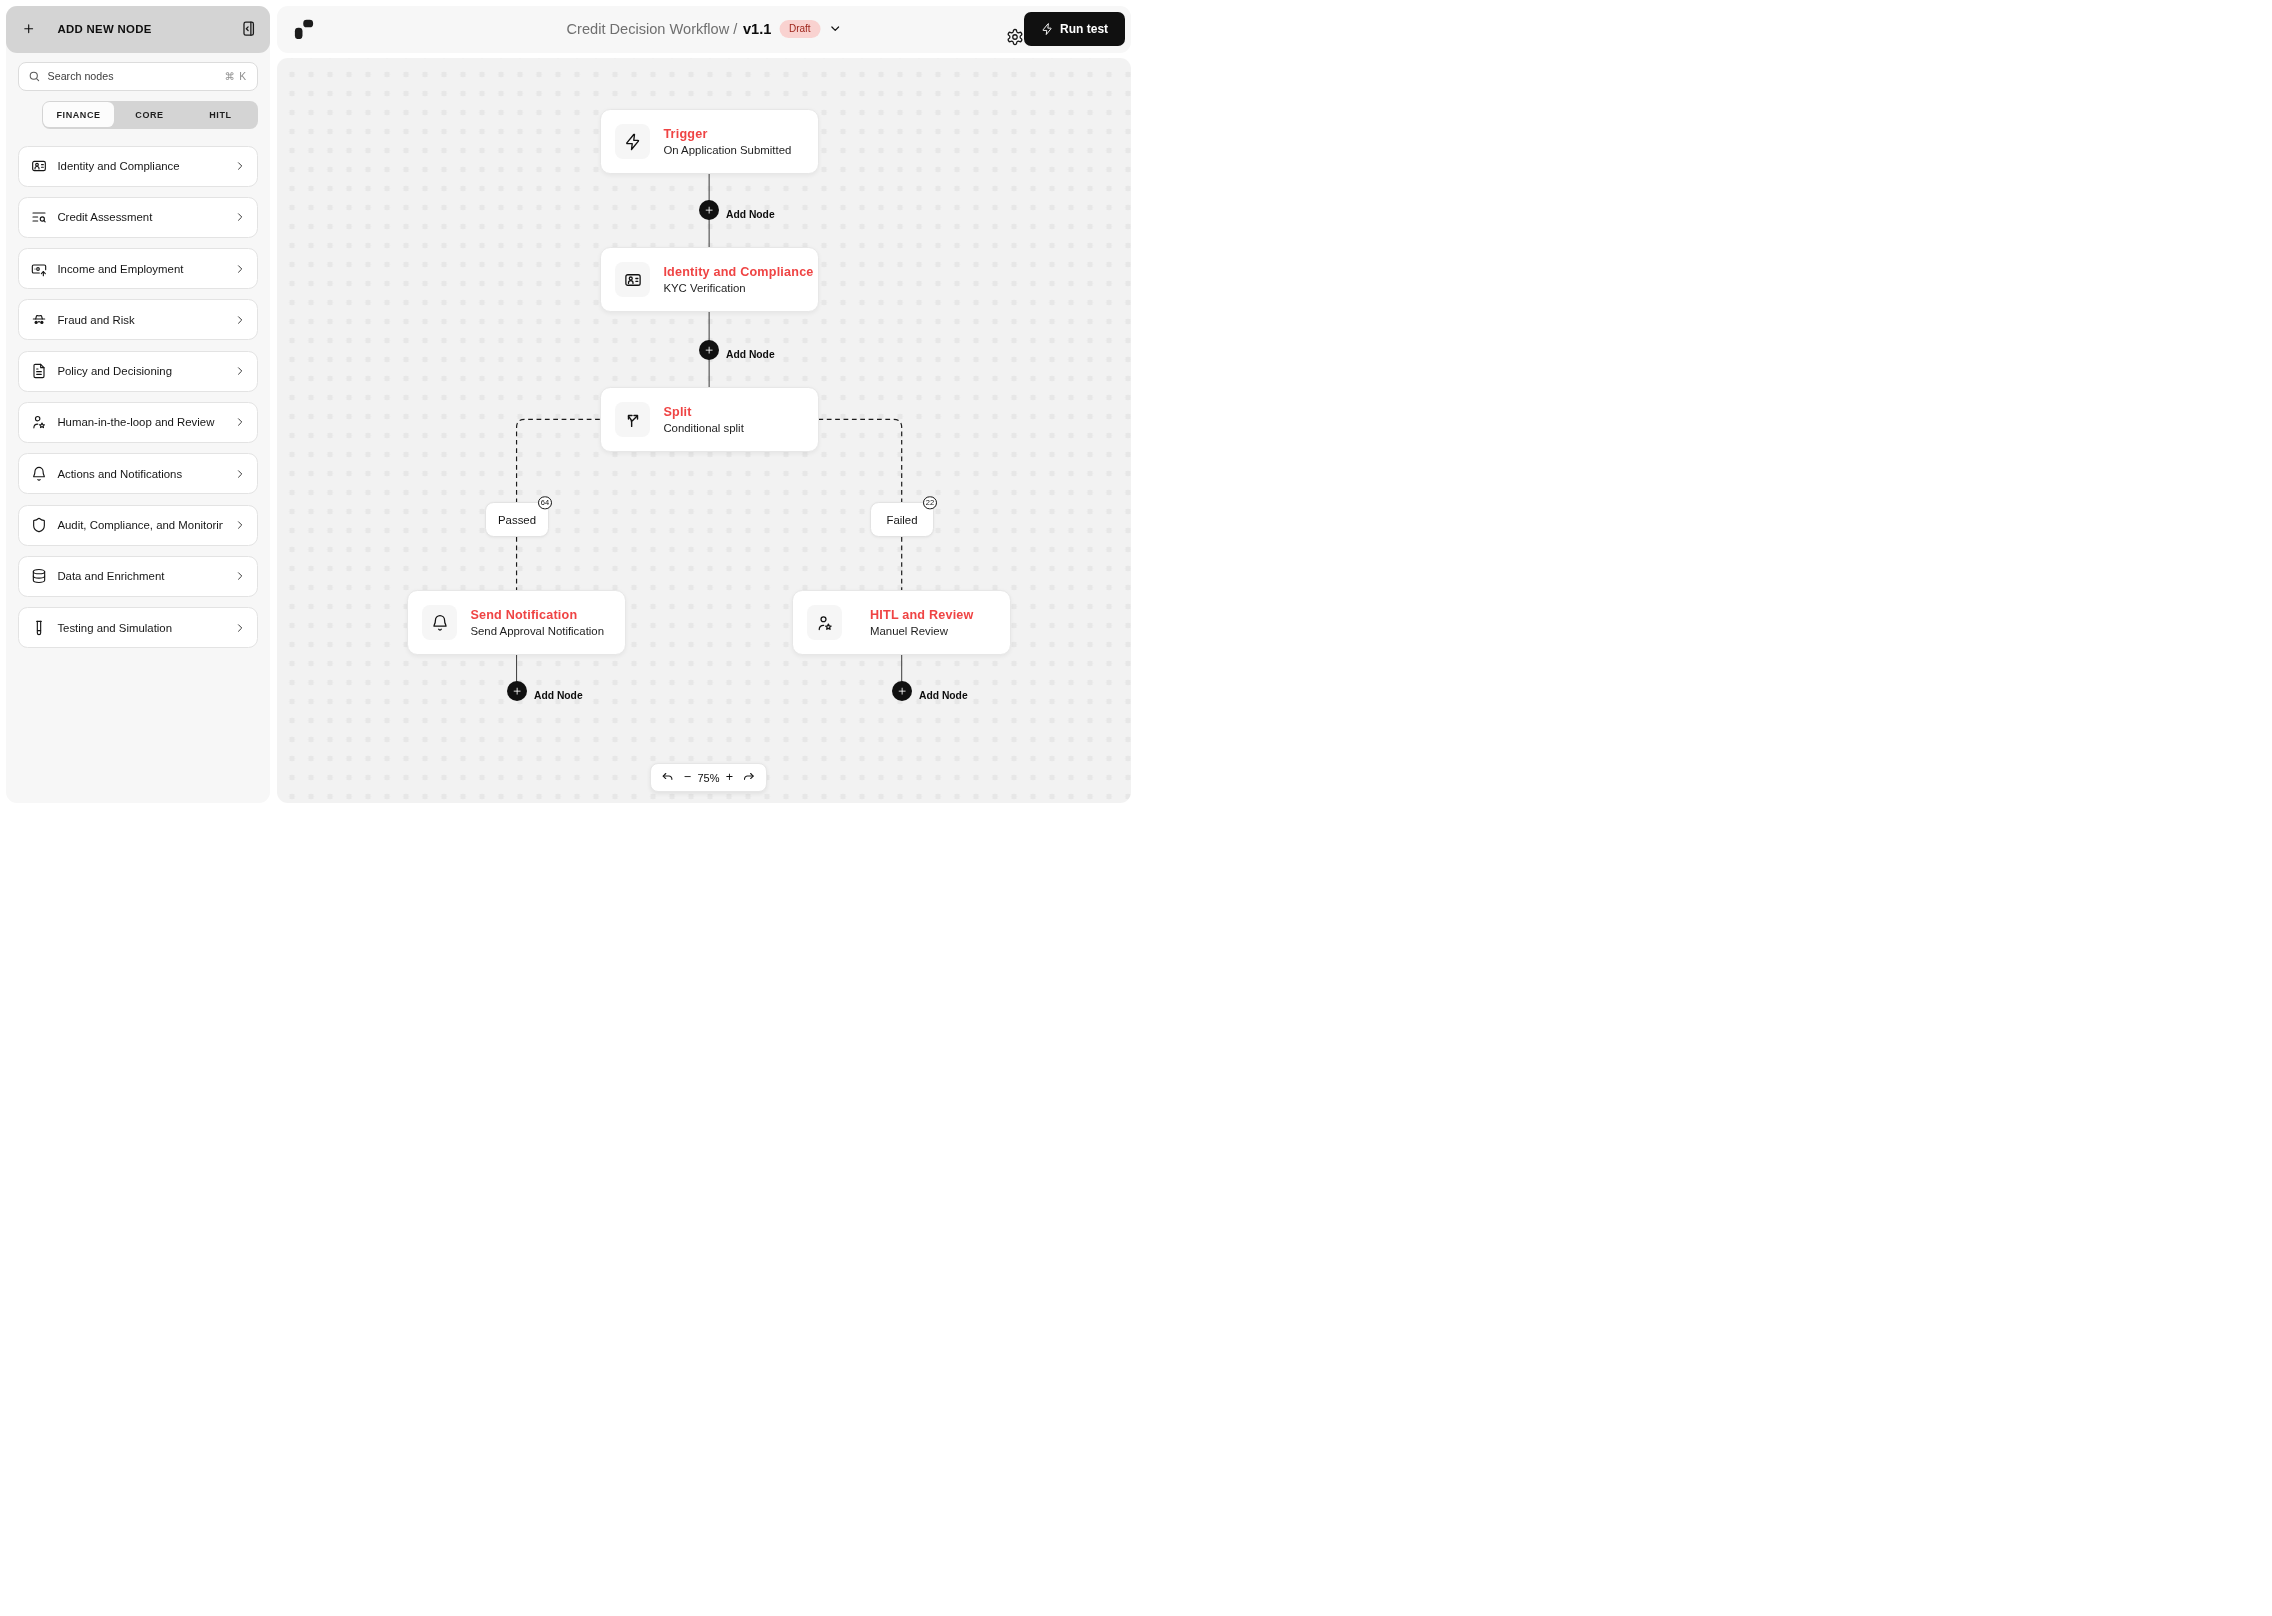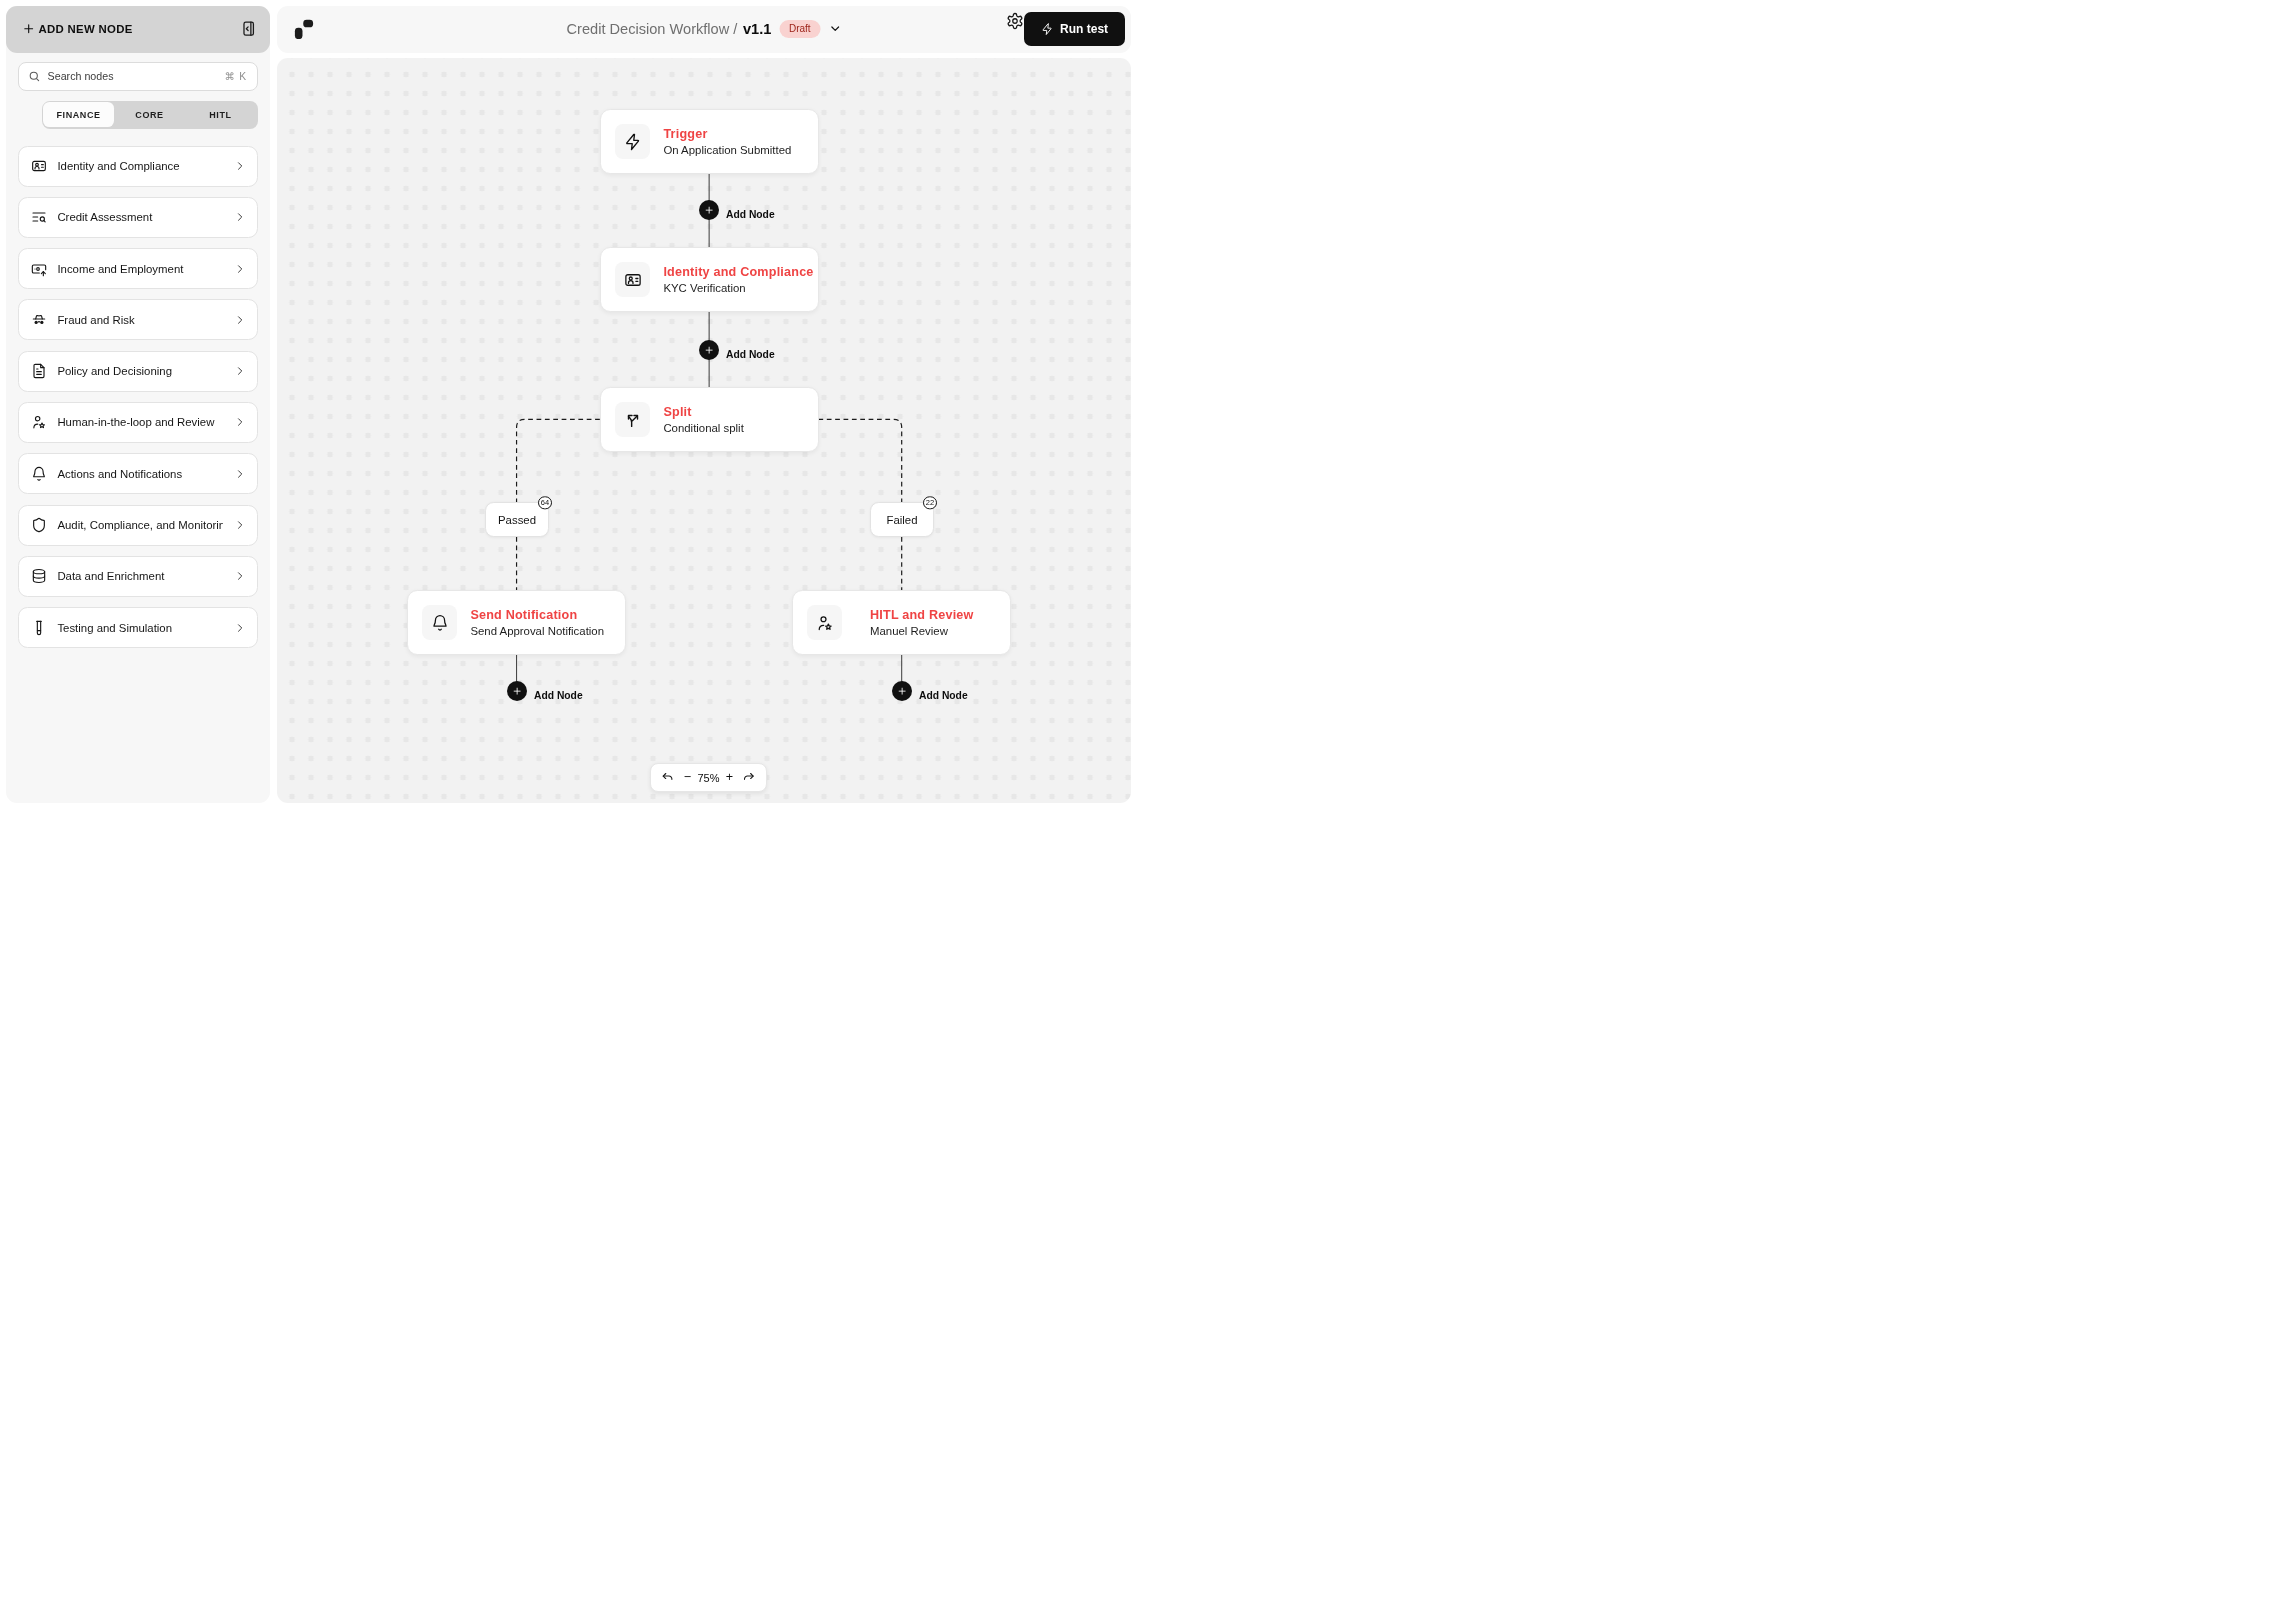--- a/index.html
+++ b/index.html
@@ -21,21 +21,21 @@
   }
   svg{display:block;}
   button{font-family:inherit;}
 
   
   .sidebar{position:absolute;left:5.5px;top:5.5px;width:264px;height:797px;
     background:var(--sidebar-bg);border-radius:11px;}
   .sidebar-header{position:absolute;left:0;right:0;top:0;height:47px;
     background:var(--panel-gray);border-radius:11px;
     display:flex;align-items:center;justify-content:space-between;padding:0 12.6px 0 16.6px;}
-  .sidebar-title{display:flex;align-items:center;gap:3px;font-weight:700;
+  .sidebar-title{display:flex;align-items:center;gap:22px;font-weight:700;
     font-size:11.4px;letter-spacing:0.3px;color:#0e0e0e;}
   .sidebar-title .plus{width:13.4px;height:13.4px;color:#0e0e0e;}
   .collapse-btn{background:none;border:none;padding:0;width:17.4px;height:17.4px;
     color:#1b1b1b;cursor:pointer;}
   .collapse-btn svg{width:17.4px;height:17.4px;}
 
   .search-box{position:absolute;left:12px;right:12px;top:56px;height:29px;
     background:#fff;border:0.8px solid #dcdcdc;border-radius:8px;
     display:flex;align-items:center;gap:7px;padding:0 9.5px;cursor:text;}
   .search-box .mag{width:12.6px;height:12.6px;color:#5a5a5a;flex:none;}
@@ -62,21 +62,21 @@
     background:var(--sidebar-bg);border-radius:11px;
     display:flex;align-items:center;padding:0 6.3px 0 17.4px;}
   .logo{width:20px;height:20.5px;flex:none;}
   .title-group{position:absolute;left:50%;transform:translateX(-50%);
     display:flex;align-items:center;gap:8px;cursor:pointer;white-space:nowrap;}
   .t-prefix{font-size:14.6px;color:#6f6f6f;font-weight:500;}
   .t-version{font-size:14.6px;color:#0b0b0b;font-weight:700;margin-left:-2.4px;}
   .draft-badge{background:var(--draft-bg);color:var(--draft-text);
     font-size:10px;font-weight:500;padding:3.2px 9.5px 4px;border-radius:788px;}
   .title-group .chev-down{width:13.4px;height:13.4px;color:#141414;}
-  .header-actions{margin-left:auto;display:flex;align-items:flex-start;}
+  .header-actions{margin-left:auto;display:flex;align-items:flex-end;}
   .gear-btn{width:18px;height:18px;background:none;border:none;padding:0;color:#151515;cursor:pointer;}
   .gear-btn svg{width:18px;height:18px;}
   .run-btn{height:34px;background:var(--accent-black);color:#fff;border:none;border-radius:7px;
     display:flex;align-items:center;gap:7px;padding:0 16.6px;font-size:12px;font-weight:600;cursor:pointer;}
   .run-btn svg{width:12.6px;height:12.6px;}
 
   
   .canvas{position:absolute;left:277px;top:58px;width:854px;height:745px;
     border-radius:11px;background-color:var(--canvas-bg);
     background-image:radial-gradient(circle,var(--dot) 2.8px,transparent 3.1px);

